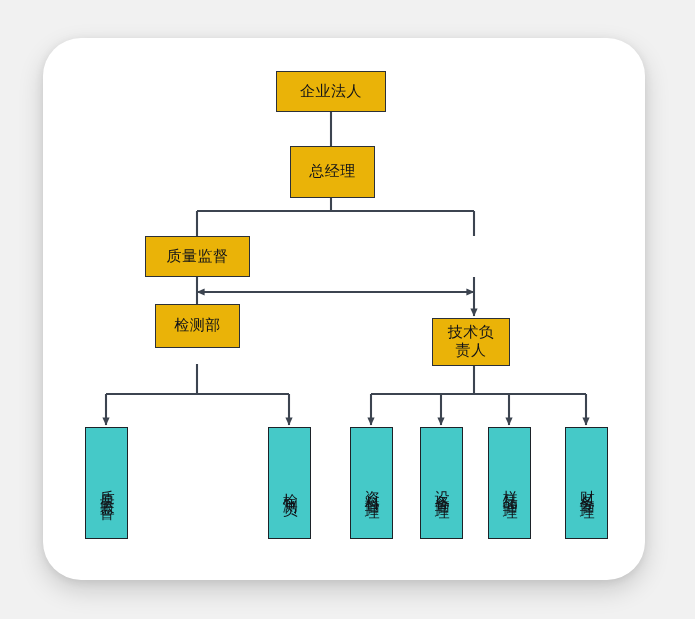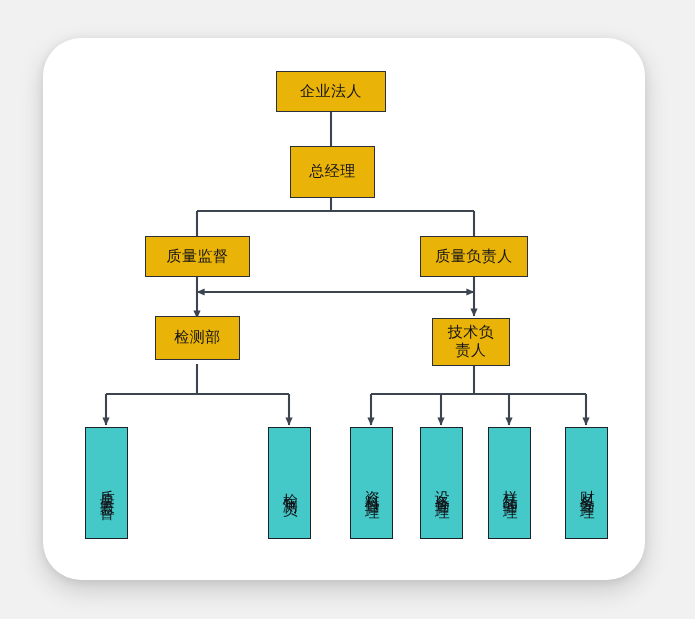--- a/index.html
+++ b/index.html
@@ -118,23 +118,22 @@
       <line x1="586" y1="394" x2="586" y2="425" marker-end="url(#arrowhead)"></line>
     </g>
   </svg>
 
   <div class="node gray" style="left:276px; top:71px; width:110px; height:41px;">企业法人</div>
 
   <div class="node gray" style="left:290px; top:146px; width:85px; height:52px;">总经理</div>
 
   <div class="node gray" style="left:145px; top:236px; width:105px; height:41px;">质量监督</div>
 
-  <div class="node gray" style="left:420px; top:236px; width:108px; height:41px;">质量负责人</div>
 
-  <div class="node gray" style="left:155px; top:316px; width:85px; height:44px;">检测部</div>
+  <div class="node gray" style="left:155px; top:304px; width:85px; height:44px;">检测部</div>
 
   <div class="node gray" style="left:432px; top:318px; width:78px; height:48px;">技术负
 责人</div>
 
   <div class="node teal vertical" style="left:85px; top:427px; width:43px; height:112px;">质量监督</div>
 
   <div class="node teal vertical" style="left:268px; top:427px; width:43px; height:112px;">检测员</div>
 
   <div class="node teal vertical" style="left:350px; top:427px; width:43px; height:112px;">资料管理</div>
 

